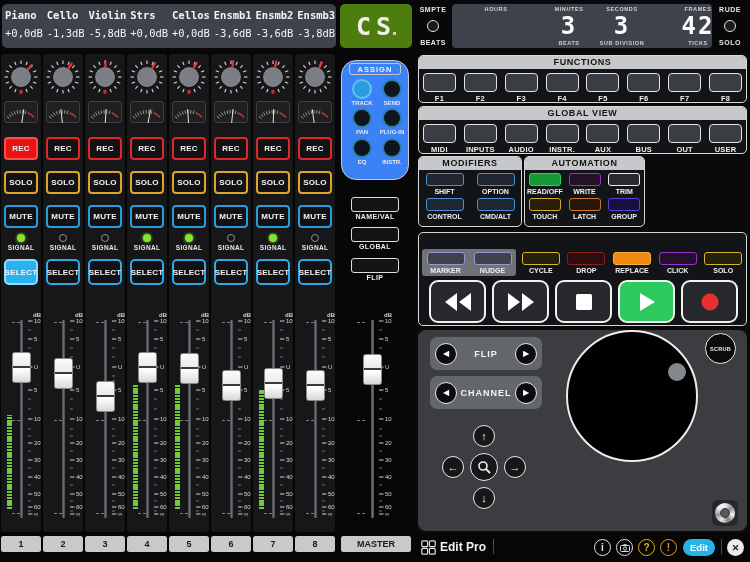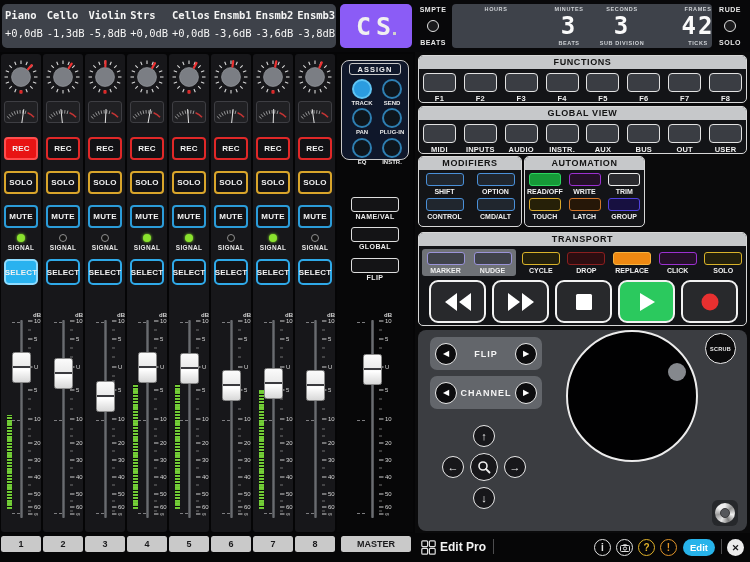--- a/index.html
+++ b/index.html
@@ -6,21 +6,21 @@
   #app{position:relative;width:750px;height:562px;background:#050506;overflow:hidden;
        font-family:"Liberation Sans",sans-serif;-webkit-font-smoothing:antialiased;}
   .abs{position:absolute;}
   
   #topbar{position:absolute;left:0;top:0;width:750px;height:52px;background:#08080a;}
   #trackinfo{position:absolute;left:2px;top:4px;width:334px;height:44px;background:#3e424a;
              border-radius:5px;display:flex;}
   .tcol{flex:1;padding:5px 0 0 3px;overflow:hidden;}
   .tname{font-family:"DejaVu Sans Mono",monospace;font-size:10.5px;font-weight:bold;color:#f4f4f4;white-space:nowrap;}
   .tval{font-family:"DejaVu Sans Mono",monospace;font-size:10.5px;color:#f4f4f4;margin-top:6px;white-space:nowrap;}
-  #csbox{position:absolute;left:340px;top:4px;width:72px;height:44px;background:#8b5cf6;border-radius:5px;
+  #csbox{position:absolute;left:340px;top:4px;width:72px;height:44px;background:#4d7c0f;border-radius:5px;
          display:flex;align-items:center;justify-content:center;color:#f0f0f0;
          font-family:"DejaVu Sans Mono",monospace;font-size:25px;font-weight:bold;letter-spacing:5px;}
   .csdot{display:inline-block;width:3px;height:3px;background:#cfcfcf;margin:14px 0 0 -3px;}
   .ledblk{position:absolute;top:4px;height:44px;display:flex;flex-direction:column;align-items:center;justify-content:space-between;padding:2px 0;box-sizing:border-box;}
   #smpteblk{left:416px;width:34px;}
   #rudeblk{left:713px;width:34px;}
   .tinylbl{font-size:7px;font-weight:bold;color:#e8e8e8;letter-spacing:.5px;}
   .led{width:12px;height:12px;border-radius:50%;border:1.5px solid #e2e2e2;background:#1a1a1c;box-sizing:border-box;}
   #timecode{position:absolute;left:452px;top:4px;width:260px;height:44px;background:#3e424a;border-radius:4px;}
   .tcg{position:absolute;top:0;height:44px;display:flex;flex-direction:column;align-items:center;justify-content:space-between;padding:2px 0;box-sizing:border-box;}
@@ -43,21 +43,21 @@
   .siglbl{position:absolute;left:0;top:190px;width:40px;text-align:center;font-size:6.5px;font-weight:bold;color:#e8e8e8;letter-spacing:.3px;}
   .meter{position:absolute;left:6px;width:5px;
          background:repeating-linear-gradient(0deg,#68c52f 0px,#7ad13c 2.4px,#0b0e09 2.4px,#0b0e09 3.2px);}
   .ftrack{position:absolute;width:3px;background:linear-gradient(90deg,#44464a,#6a6c70,#44464a);border-radius:1px;}
   .fcap{position:absolute;width:19px;height:31px;border-radius:2.5px;border:1px solid #8a8a8a;box-sizing:border-box;
         background:linear-gradient(180deg,#fbfbfb 0%,#ebebeb 44%,#ffffff 56%,#d8d8d8 100%);}
   .capline{position:absolute;left:0;top:13px;width:100%;height:2px;background:#3a3a3e;}
   .mdash{position:absolute;width:3px;height:1px;background:#7d7d80;}
   
   #centercol{position:absolute;left:337px;top:54px;width:76px;height:478px;background:#070708;}
-  #assignbox{position:absolute;left:4px;top:6px;width:68px;height:100px;border:1px solid #c8c8c8;border-radius:8px;background:#0f172a;box-sizing:border-box;}
+  #assignbox{position:absolute;left:4px;top:6px;width:68px;height:120px;border:1px solid #c8c8c8;border-radius:15px;background:#3b82f6;box-sizing:border-box;}
   #assignhdr{position:absolute;left:7px;top:2px;width:52px;height:12px;border:1px solid #c8c8c8;border-radius:3px;
              font-size:7.5px;font-weight:bold;color:#f0f0f0;text-align:center;line-height:12px;letter-spacing:1px;box-sizing:border-box;}
   .acirc{position:absolute;width:20px;height:20px;border-radius:50%;border:2px solid #2e7fb2;background:#0e151c;box-sizing:border-box;}
   .acirc.on{background:#2b9ce0;border-color:#5fc4f4;}
   .albl{position:absolute;width:36px;text-align:center;font-size:6px;font-weight:bold;color:#e8e8e8;}
   .flatbtn{position:absolute;left:14px;width:48px;height:15px;border:1.5px solid #dedede;border-radius:3px;background:#141416;box-sizing:border-box;}
   .flatlbl{position:absolute;left:0;width:76px;text-align:center;font-size:7px;font-weight:bold;color:#ececec;letter-spacing:.4px;}
   
   #rightpanel{position:absolute;left:415px;top:52px;width:335px;height:481px;background:#0a0a0b;}
   .group{position:absolute;border:1px solid #d7d7d7;border-radius:5px;background:#131417;overflow:hidden;box-sizing:border-box;}
@@ -1162,21 +1162,20 @@
             <div class="sbtn" style="width: 38px; border-color: rgb(74, 144, 217); background: rgb(32, 38, 46);"></div>
             <div class="slbl">CONTROL</div>
           </div>
           <div class="cell" style="padding-top: 3px;">
             <div class="sbtn" style="width: 38px; border-color: rgb(74, 144, 217); background: rgb(32, 38, 46);"></div>
             <div class="slbl">CMD/ALT</div>
           </div>
         </div>
       </div>
       <div class="group" style="left: 3px; top: 180px; width: 329px; height: 94px;">
-        <div class="ghdr">TRANSPORT</div>
         <div class="abs" style="left: 3px; top: 16px; width: 94px; height: 27px; background: rgb(111, 114, 119); border-radius: 3px; display: flex;">
           <div class="cell" style="padding-top: 3px;">
             <div class="sbtn" style="width: 38px; border-color: rgb(154, 147, 216); background: rgb(63, 66, 74);"></div>
             <div class="slbl">MARKER</div>
           </div>
           <div class="cell" style="padding-top: 3px;">
             <div class="sbtn" style="width: 38px; border-color: rgb(154, 147, 216); background: rgb(63, 66, 74);"></div>
             <div class="slbl">NUDGE</div>
           </div>
         </div>

